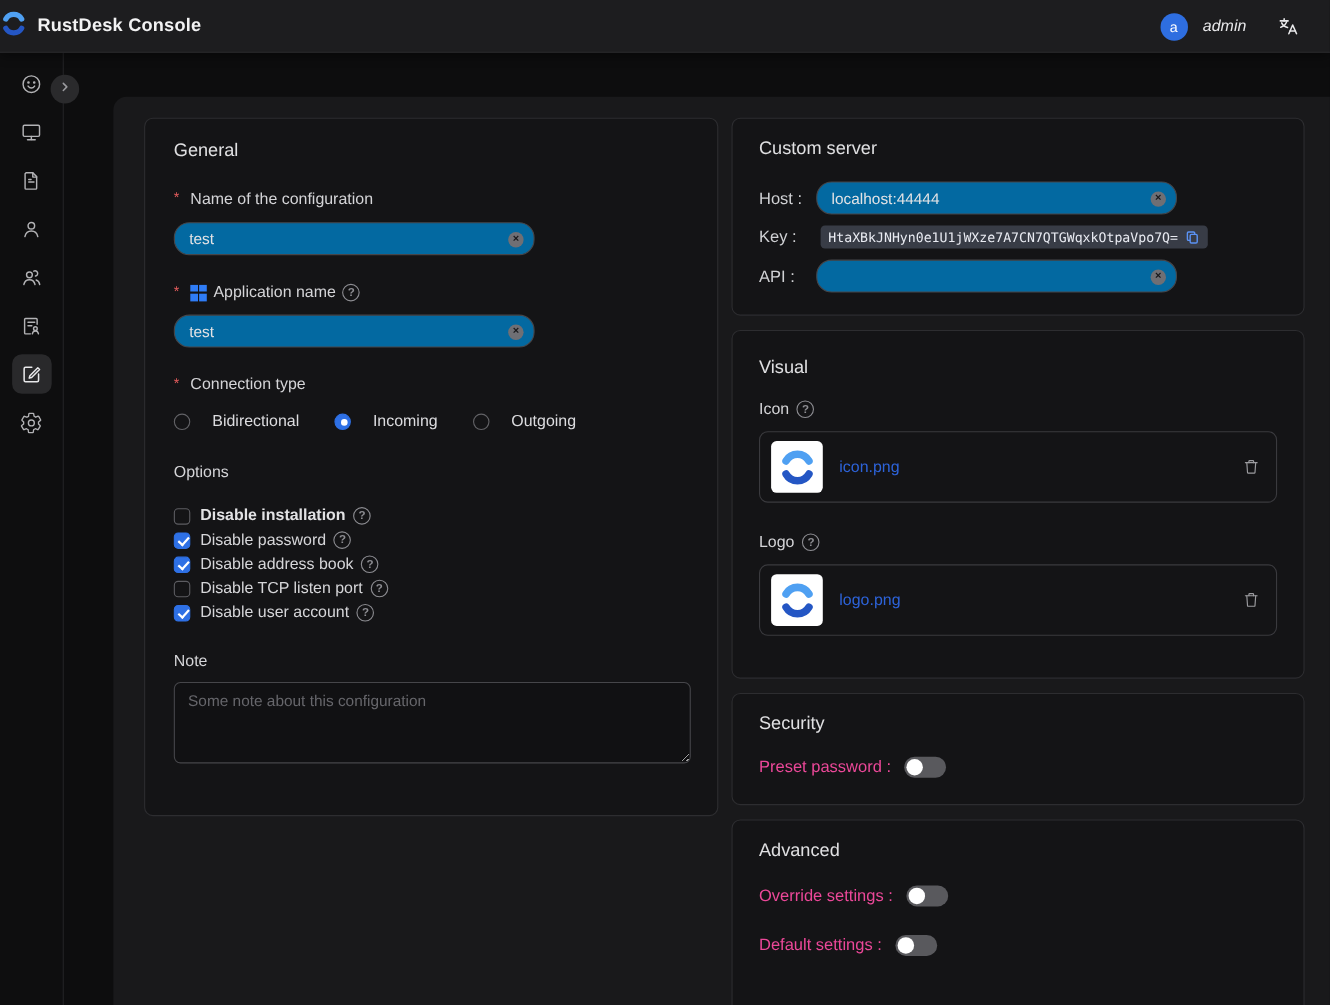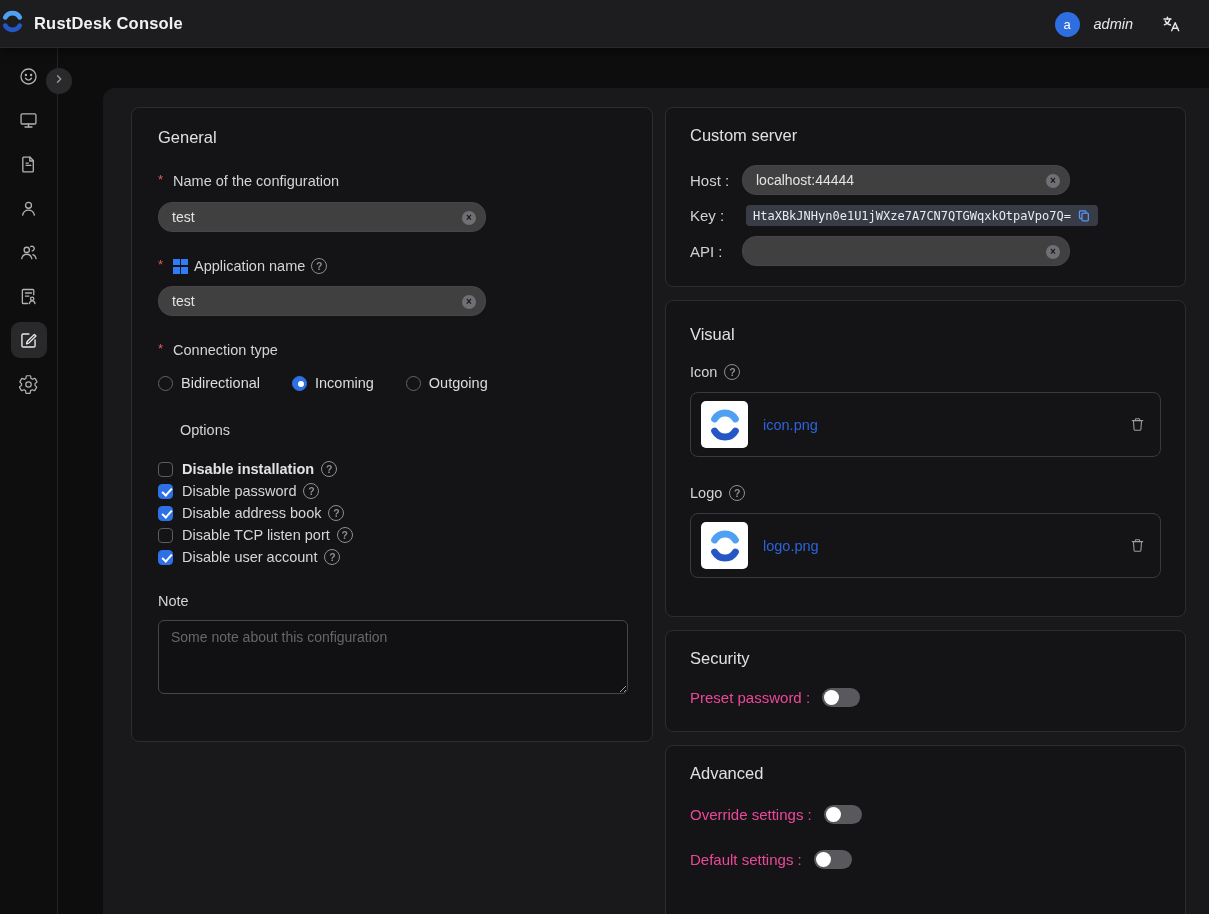--- a/index.html
+++ b/index.html
@@ -39,36 +39,36 @@
   .col-right { width:521px; flex:none; }
 
   .card { background:#141416; border:1px solid #2d2d30; border-radius:8px; }
   .card + .card { margin-top:13px; }
   .card-title { color:#e0e0e2; font-size:16.5px; font-weight:500; }
 
   
   .card-general { padding:20px 26px 24px 26px; min-height:635px; }
   .field-label { color:#d4d4d7; font-size:14.5px; display:flex; align-items:center; gap:6px; }
   .required::before { content:"*"; color:#e05b5b; font-size:13px; margin-right:4px; position:relative; top:-2px; }
-  .text-input { position:relative; width:328px; height:30px; background:#404040;
+  .text-input { position:relative; width:328px; height:30px; background:#0369a1;
     border:1px solid #46464a; border-radius:14px; display:flex; align-items:center; }
   .text-input input { flex:1; background:transparent; border:none; outline:none;
     color:#e3e3e5; font-size:14px; padding:0 28px 0 13px; font-family:"Liberation Sans",sans-serif; }
   .clear-icon { position:absolute; right:9px; top:7.5px; width:14px; height:14px; border-radius:50%;
     background:#6f6f74; color:#17171a; font-size:10px; font-weight:700; display:flex;
     align-items:center; justify-content:center; cursor:pointer; line-height:1; }
   .clear-icon::before { content:"\00d7"; }
   .q-icon { width:16px; height:16px; border-radius:50%; border:1.4px solid #8d8d92; color:#8d8d92;
     font-size:10.5px; font-weight:700; display:inline-flex; align-items:center; justify-content:center; flex:none; }
   .q-icon::before { content:"?"; }
   .win-icon { width:15px; height:15px; display:grid; grid-template-columns:1fr 1fr; gap:1.5px; flex:none; }
   .win-icon i { background:#2f7cf6; display:block; }
 
   .radio-row { display:flex; align-items:center; gap:8px; }
-  .radio-opt { display:flex; align-items:center; gap:8px; margin-right:24px; cursor:pointer; }
+  .radio-opt { display:flex; align-items:center; gap:20px; margin-right:24px; cursor:pointer; }
   .radio { width:15px; height:15px; border-radius:50%; border:1.5px solid #626266; position:relative; flex:none; }
   .radio.on { background:#2e70e5; border-color:#2e70e5; }
   .radio.on::after { content:""; position:absolute; left:4.5px; top:4.5px; width:6px; height:6px;
     border-radius:50%; background:#fff; }
   .radio-label { color:#dcdcdf; font-size:14.5px; }
 
   .check-row { display:flex; align-items:center; gap:9px; height:22px; cursor:pointer; }
   .checkbox { width:15px; height:15px; border-radius:4px; border:1.5px solid #5c5c61; position:relative; flex:none; }
   .checkbox.on { background:#2e70e5; border-color:#2e70e5; }
   .checkbox.on::after { content:""; position:absolute; left:4.6px; top:1.6px; width:4px; height:8px;
@@ -264,21 +264,21 @@
           <span class="radio-opt">
             <span class="radio on"></span>
             <span class="radio-label">Incoming</span>
           </span>
           <span class="radio-opt">
             <span class="radio"></span>
             <span class="radio-label">Outgoing</span>
           </span>
         </div>
 
-        <div class="field-label" style="margin-top:31px;margin-left:22px;">
+        <div class="field-label" style="margin-top:31px;">
           <span>Options</span>
         </div>
 
         <div style="margin-top:20px;">
           <div class="check-row">
             <span class="checkbox"></span>
             <span class="check-label bold">
                 <span>Disable installation</span>
                 <span class="q-icon"></span>
               </span>

